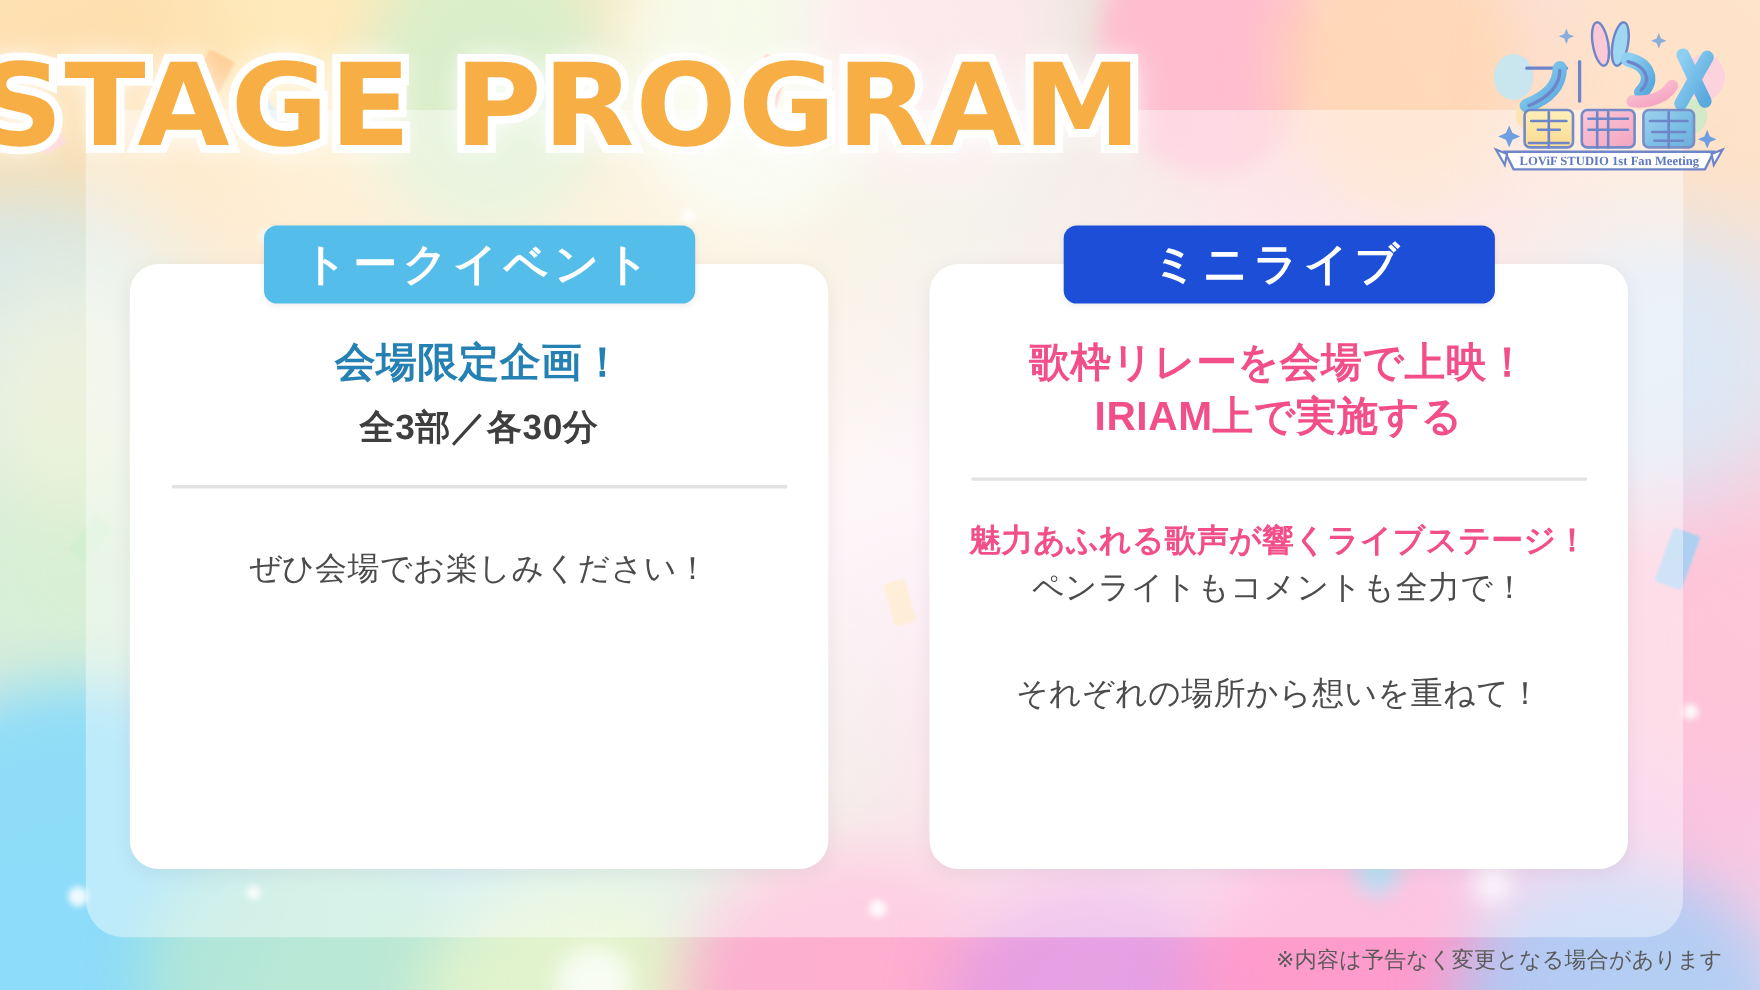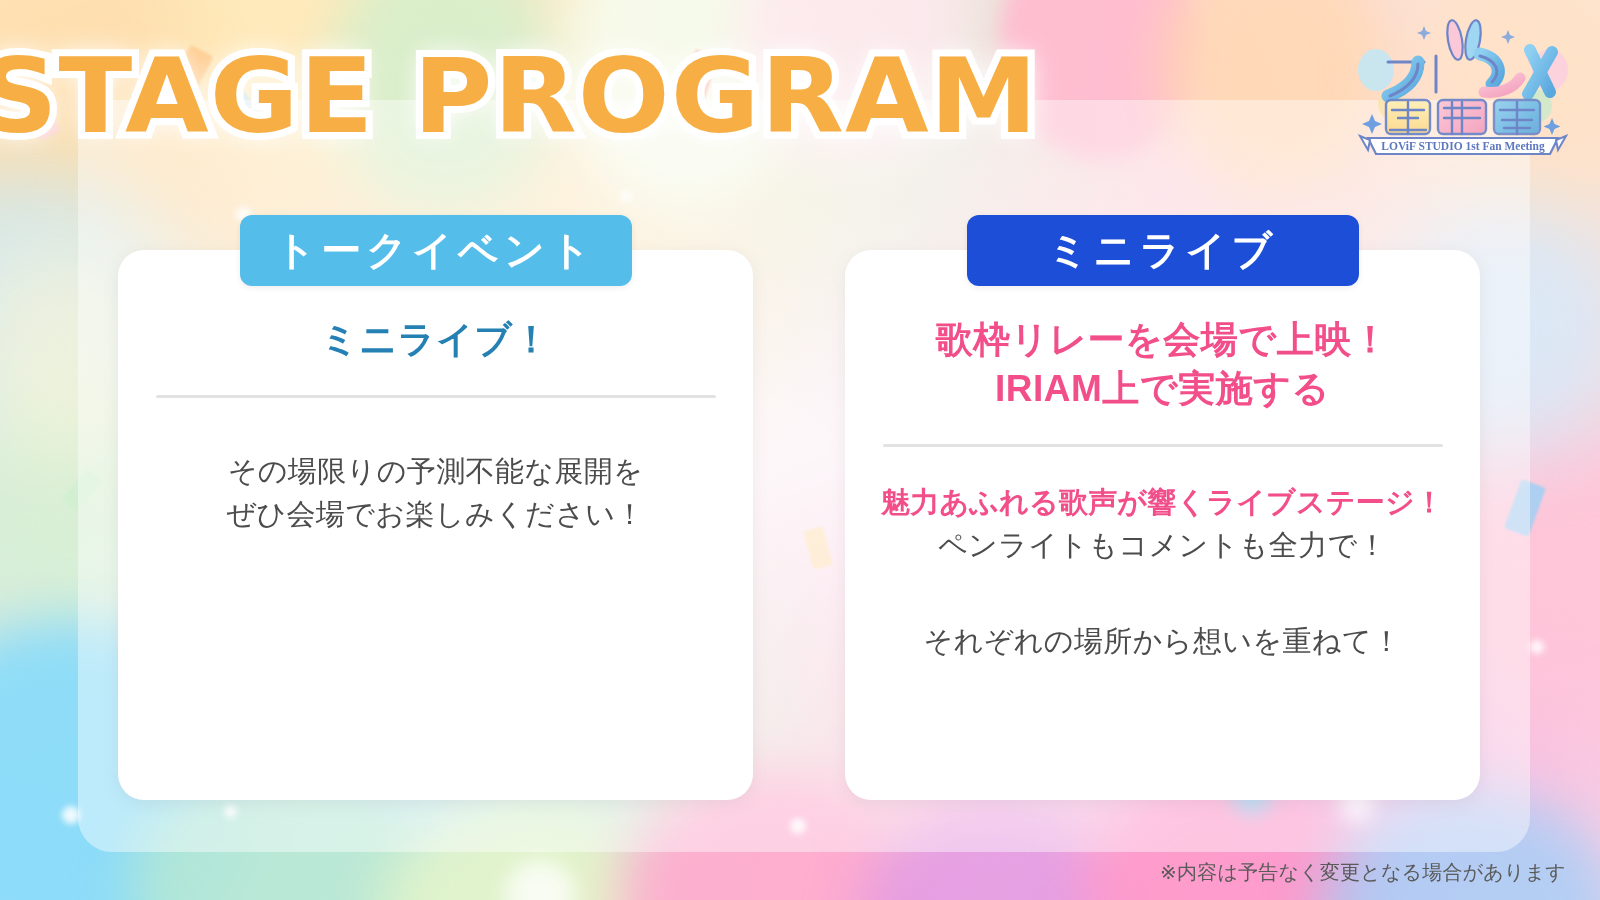--- a/index.html
+++ b/index.html
@@ -95,21 +95,21 @@
   .logo {
     position: absolute;
     left: 1352px; top: 18px;
     width: 222px; height: 142px;
   }
   .logo svg { display:block; width:100%; height:100%; }
 
   
   .cards {
     position: absolute;
-    left: 0; top: 215px;
+    left: 0; top: 205px;
     width: 1600px;
     height: 600px;
   }
 
   .col {
     position: absolute;
     top: 0;
     width: 635px;
   }
   .col.left  { left: 118px; }
@@ -324,26 +324,26 @@
     </svg>
   </div>
 
   <div class="cards">
 
     <div class="col left">
       <div class="pill blue">
         <span>トークイベント</span>
       </div>
       <div class="card">
-        <div class="head blue">ミニライブ！</div>
+        <div class="head blue">会場限定企画！</div>
+        <div class="sub">全3部／各30分</div>
         <div class="divider"></div>
 
 
         <div class="body-block spaced">
-          <div class="body-line">その場限りの予測不能な展開を</div>
           <div class="body-line">ぜひ会場でお楽しみください！</div>
         </div>
       </div>
     </div>
 
     <div class="col right">
       <div class="pill pink">
         <span>ミニライブ</span>
       </div>
       <div class="card">

